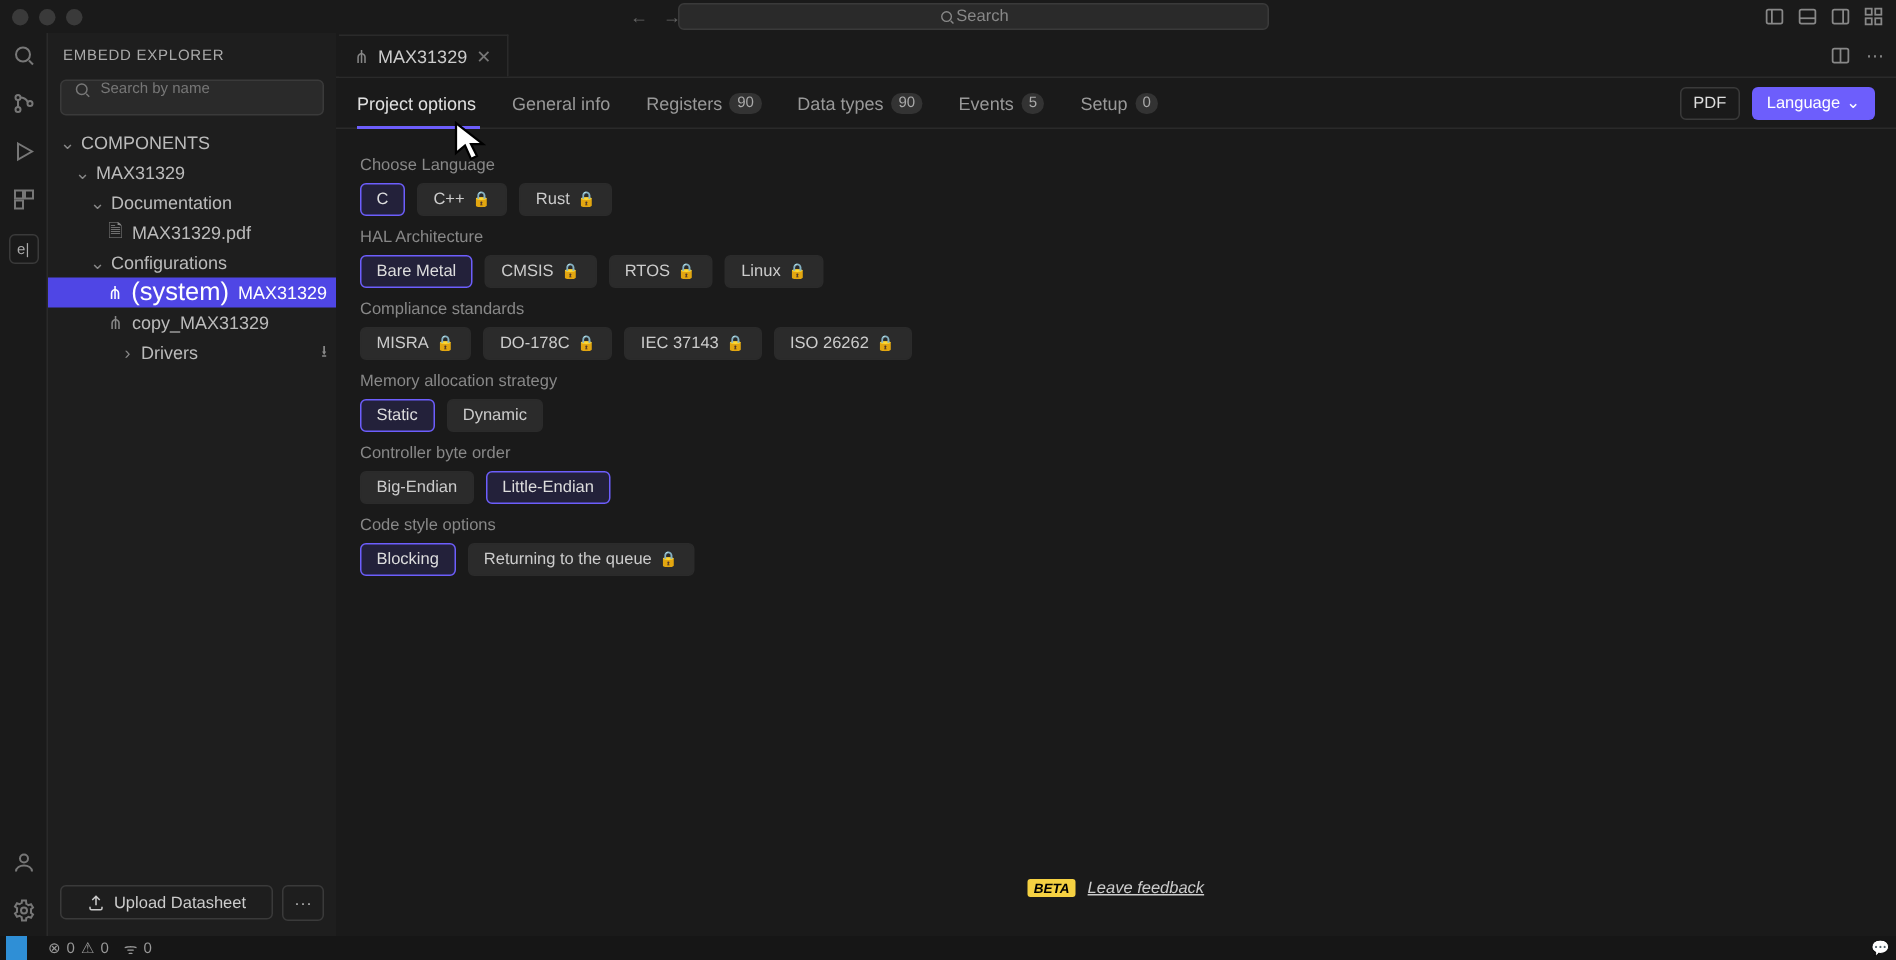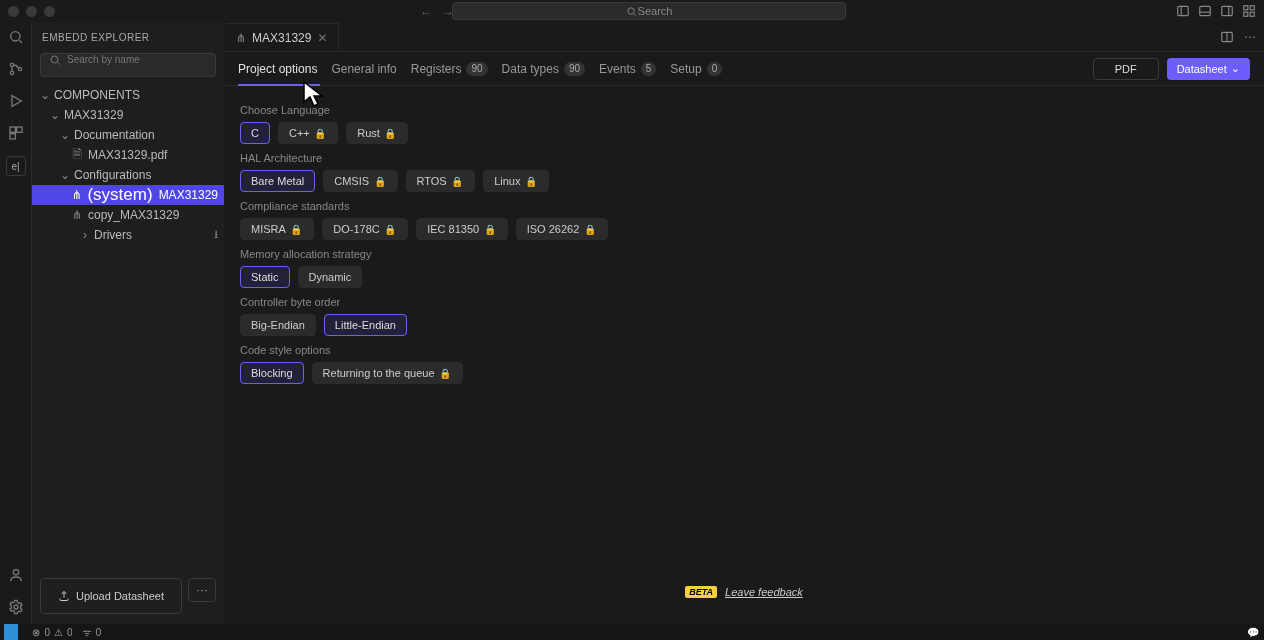--- a/index.html
+++ b/index.html
@@ -22,35 +22,35 @@
 .tree { flex:1; overflow:auto; font-size:12px; color:#bbb; }
 .node { display:flex; align-items:center; height:20px; gap:4px; cursor:pointer; padding-right:6px; }
 .node .chev { width:10px; display:inline-flex; justify-content:center; color:#888; }
 .node .ico { width:14px; display:inline-flex; justify-content:center; color:#888; }
 .d0{padding-left:8px}.d1{padding-left:18px}.d2{padding-left:28px}.d3{padding-left:38px}.d4{padding-left:48px}
 .node.sel { background:#4f46e5; color:#fff; }
 .node.sel .ico,.node.sel .chev,.node.sel .pref { color:#fff; }
 .pref { color:#888; font-size:17px; margin-right:2px; }
 .node .dl { margin-left:auto; color:#888; font-size:11px; }
 .sb-bottom { margin-top:auto; padding:6px 8px; display:flex; gap:6px; }
-.upload { flex:1; height:36px; border:1px solid #3a3a3a; border-radius:4px; display:flex; align-items:center; justify-content:center; gap:6px; color:#ccc; font-size:11px; }
+.upload { flex:1; height:23px; border:1px solid #3a3a3a; border-radius:4px; display:flex; align-items:center; justify-content:center; gap:6px; color:#ccc; font-size:11px; }
 .moreb { width:28px; height:24px; border:1px solid #3a3a3a; border-radius:4px; display:flex; align-items:center; justify-content:center; color:#aaa; }
 .main { flex:1; display:flex; flex-direction:column; background:#1a1a1a; position:relative; }
 .tabbar { height:30px; display:flex; align-items:flex-end; border-bottom:1px solid #2a2a2a; padding-left:2px; }
 .tab { height:28px; display:flex; align-items:center; gap:6px; padding:0 10px; background:#1a1a1a; border-top:1px solid #2a2a2a; border-right:1px solid #2a2a2a; color:#ccc; font-size:12px; }
 .tab .tx { color:#777; cursor:pointer; }
 .tabbar-right { margin-left:auto; display:flex; gap:10px; padding-right:8px; color:#888; height:28px; align-items:center; }
-.subtabs { height:34px; display:flex; align-items:center; gap:14px; padding:0 14px; border-bottom:1px solid #2a2a2a; position:relative; }
+.subtabs { height:34px; display:flex; align-items:center; gap:24px; padding:0 14px; border-bottom:1px solid #2a2a2a; position:relative; }
 .stab { display:flex; align-items:center; gap:5px; color:#999; font-size:12px; cursor:pointer; height:100%; }
 .stab.active { color:#e0e0e0; }
 .stab.active::after { content:""; position:absolute; bottom:-1px; height:2px; background:#6d5efc; }
 .stab:nth-child(1).active::after { left:14px; width:82px; }
 .badge { background:#333; color:#aaa; border-radius:7px; padding:0 5px; font-size:10px; height:14px; display:inline-flex; align-items:center; }
 .subtabs-right { margin-left:auto; display:flex; gap:8px; align-items:center; }
-.pdf-btn { height:22px; padding:0 21px; border:1px solid #3a3a3a; border-radius:4px; color:#ddd; font-size:11px; display:inline-flex; align-items:center; }
+.pdf-btn { height:22px; padding:0 8px; border:1px solid #3a3a3a; border-radius:4px; color:#ddd; font-size:11px; display:inline-flex; align-items:center; }
 .gen-btn { height:22px; padding:0 10px; background:#6d5efc; border-radius:4px; color:#fff; font-size:11px; display:inline-flex; align-items:center; gap:4px; }
 .content { flex:1; padding:10px 16px; overflow:auto; }
 .sect-label { color:#888; font-size:11px; margin:8px 0 6px; }
 .pill-row { display:flex; gap:8px; flex-wrap:wrap; }
 .pill { height:22px; padding:0 10px; background:#2b2b2b; border:1px solid #2b2b2b; border-radius:4px; color:#ccc; font-size:11px; display:inline-flex; align-items:center; gap:5px; cursor:pointer; }
 .pill.sel { border-color:#6d5efc; background:#23213a; color:#ddd; }
 .lock { color:#666; font-size:10px; }
 .banner { position:absolute; bottom:16px; left:0; right:0; height:22px; display:flex; align-items:flex-start; justify-content:center; gap:8px; font-size:11px; color:#ccc; background:#1a1a1a;font-style:italic; }
 .beta { background:#f5d142; color:#000; font-size:9px; font-weight:bold; padding:1px 4px; border-radius:2px; }
 .banner a { color:#ccc; text-decoration:underline; cursor:pointer; }
@@ -243,21 +243,21 @@
         </div>
       <div class="stab">
           <span>Setup</span>
           <span class="badge">0</span>
         </div>
       <div class="subtabs-right">
         <div class="pdf-btn">
             <span>PDF</span>
           </div>
         <div class="gen-btn">
-            <span>Datasheet</span>
+            <span>Language</span>
             <span>⌄</span>
           </div>
       </div>
     </div>
 
     <div class="content">
       <div class="sect-label">Choose Language</div>
       <div class="pill-row">
         <div class="pill sel">
             <span>C</span>
@@ -295,21 +295,21 @@
       <div class="pill-row">
         <div class="pill">
             <span>MISRA</span>
             <span class="lock">🔒</span>
           </div>
         <div class="pill">
             <span>DO-178C</span>
             <span class="lock">🔒</span>
           </div>
         <div class="pill">
-            <span>IEC 81350</span>
+            <span>IEC 37143</span>
             <span class="lock">🔒</span>
           </div>
         <div class="pill">
             <span>ISO 26262</span>
             <span class="lock">🔒</span>
           </div>
       </div>
 
       <div class="sect-label">Memory allocation strategy</div>
       <div class="pill-row">

